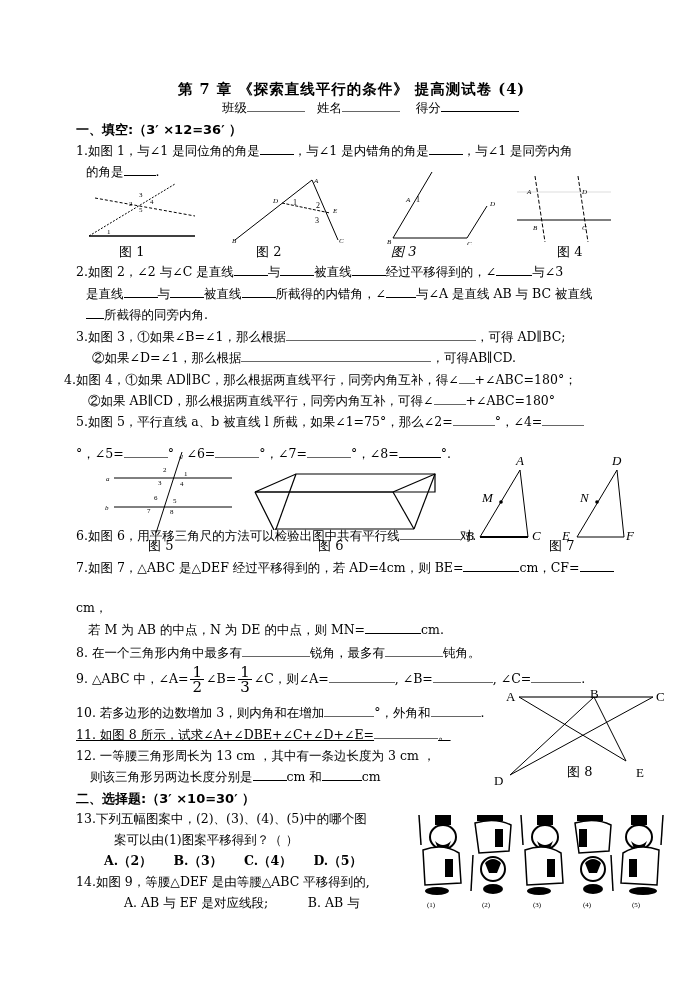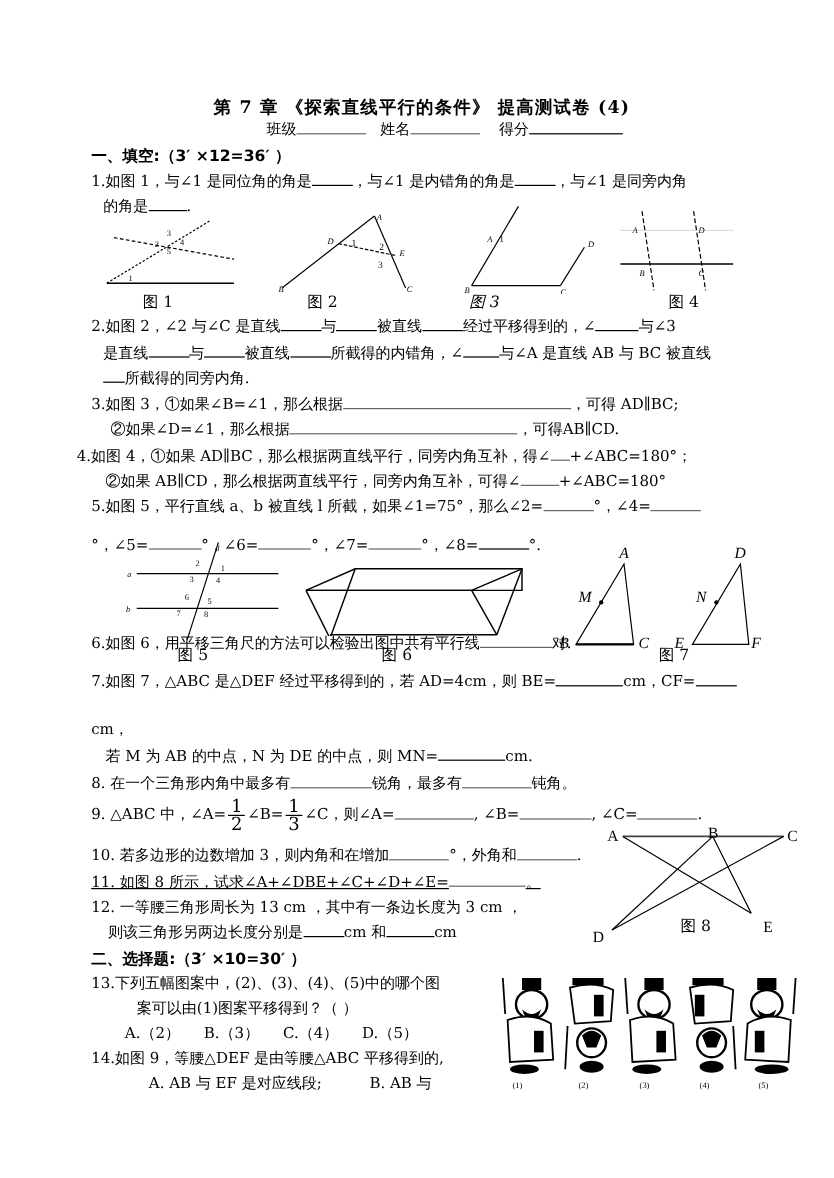--- a/index.html
+++ b/index.html
@@ -208,21 +208,21 @@
   <text x="166" y="16" font-size="13">C</text>
   <text x="4" y="100" font-size="13">D</text>
   <text x="146" y="92" font-size="13">E</text>
 </svg>
 <div class="abs cap" style="left:567px;top:763px;">图 8</div>
 
 <div class="abs bold" style="left:76px;top:790px;">二、选择题:（3′ ×10=30′ ）</div>
 
 <div class="abs" style="left:76px;top:811px;">13.下列五幅图案中，(2)、(3)、(4)、(5)中的哪个图</div>
 <div class="abs" style="left:86px;top:832px;margin-left:28px;">案可以由(1)图案平移得到？（        ）</div>
-<div class="abs" style="left:104px;top:853px;">
+<div class="abs" style="left:104px;top:853px;font-weight:bold;">
   <span>A.（2）</span>&nbsp;&nbsp;&nbsp;&nbsp;
   <span>B.（3）</span>&nbsp;&nbsp;&nbsp;&nbsp;
   <span>C.（4）</span>&nbsp;&nbsp;&nbsp;&nbsp;
   <span>D.（5）</span>
 </div>
 
 <div class="abs" style="left:76px;top:874px;">14.如图 9，等腰△DEF 是由等腰△ABC 平移得到的,</div>
 <div class="abs" style="left:124px;top:895px;">
   <span>A. AB 与 EF 是对应线段;</span>&nbsp;&nbsp;&nbsp;&nbsp;&nbsp;&nbsp;&nbsp;&nbsp;&nbsp;
   <span>B. AB 与</span>

